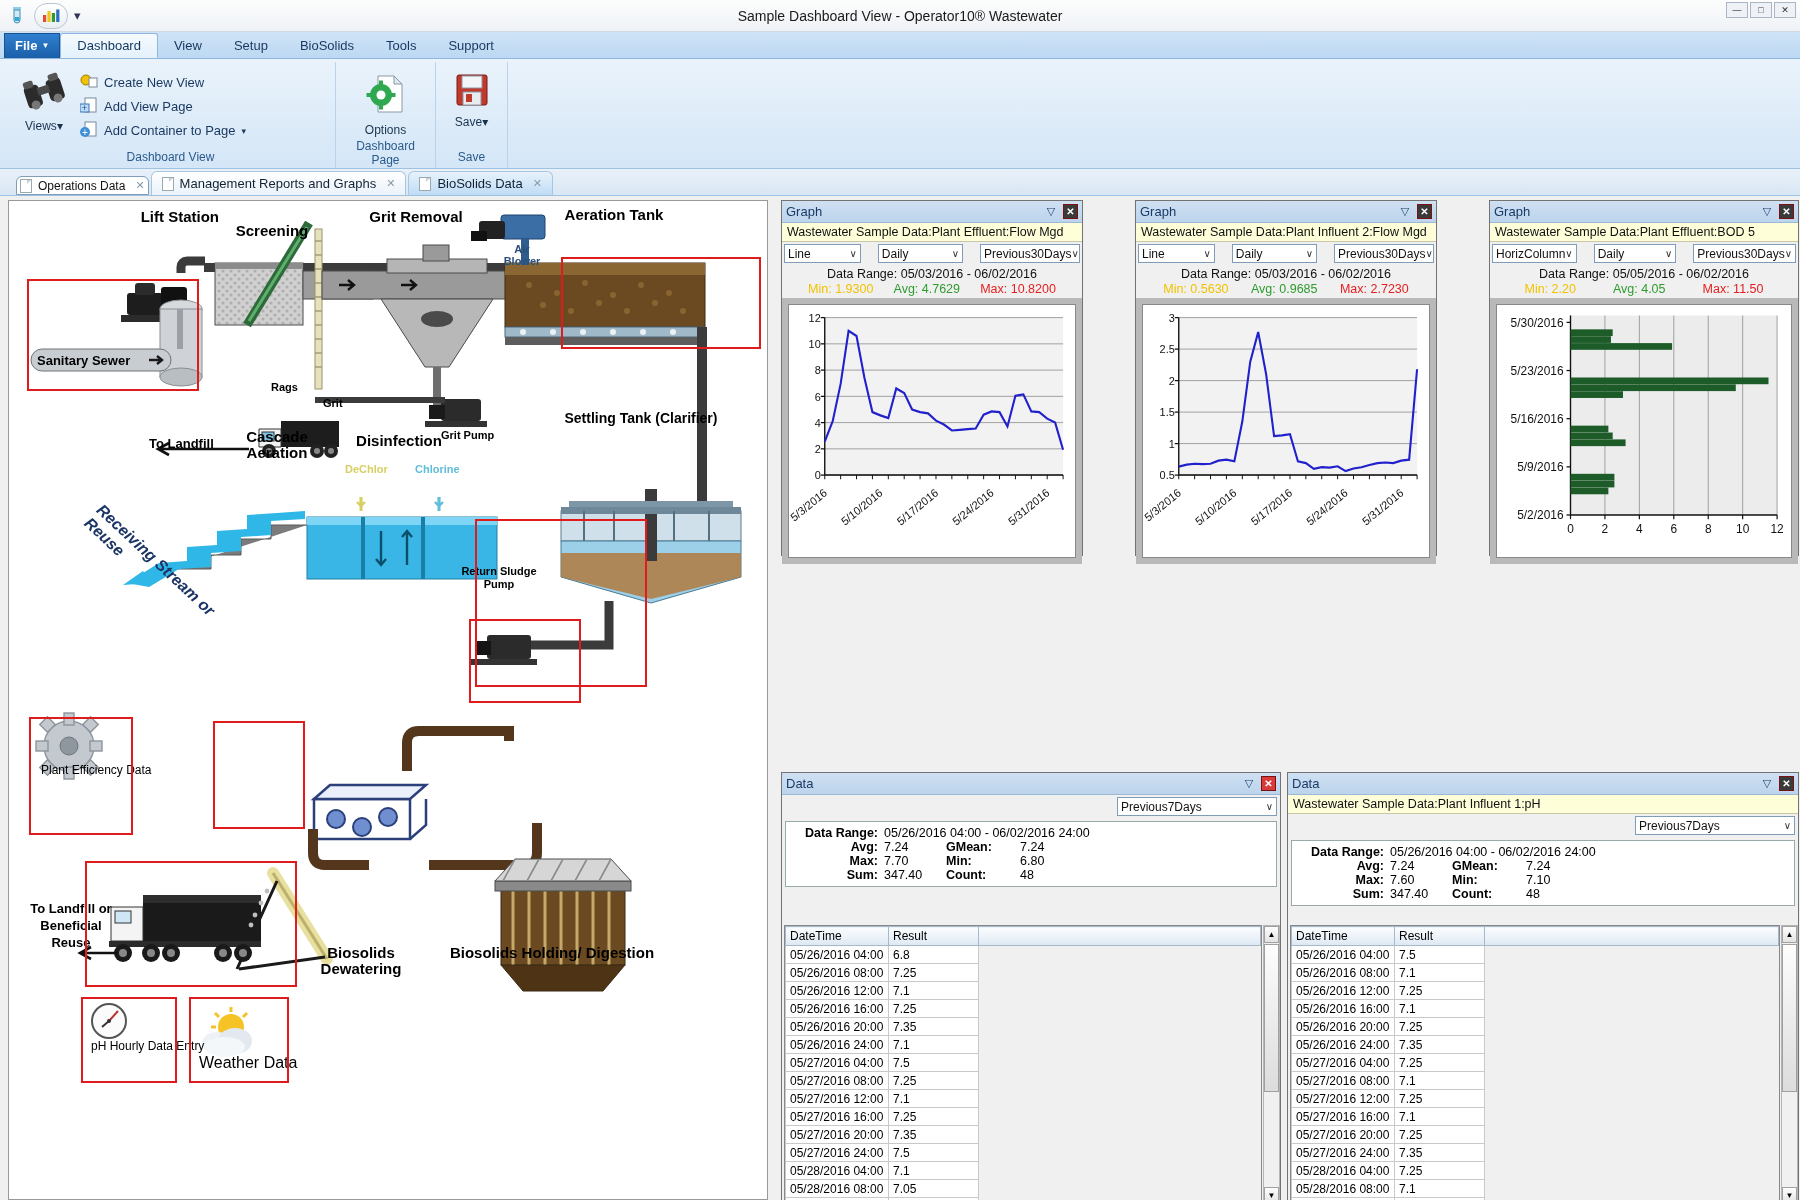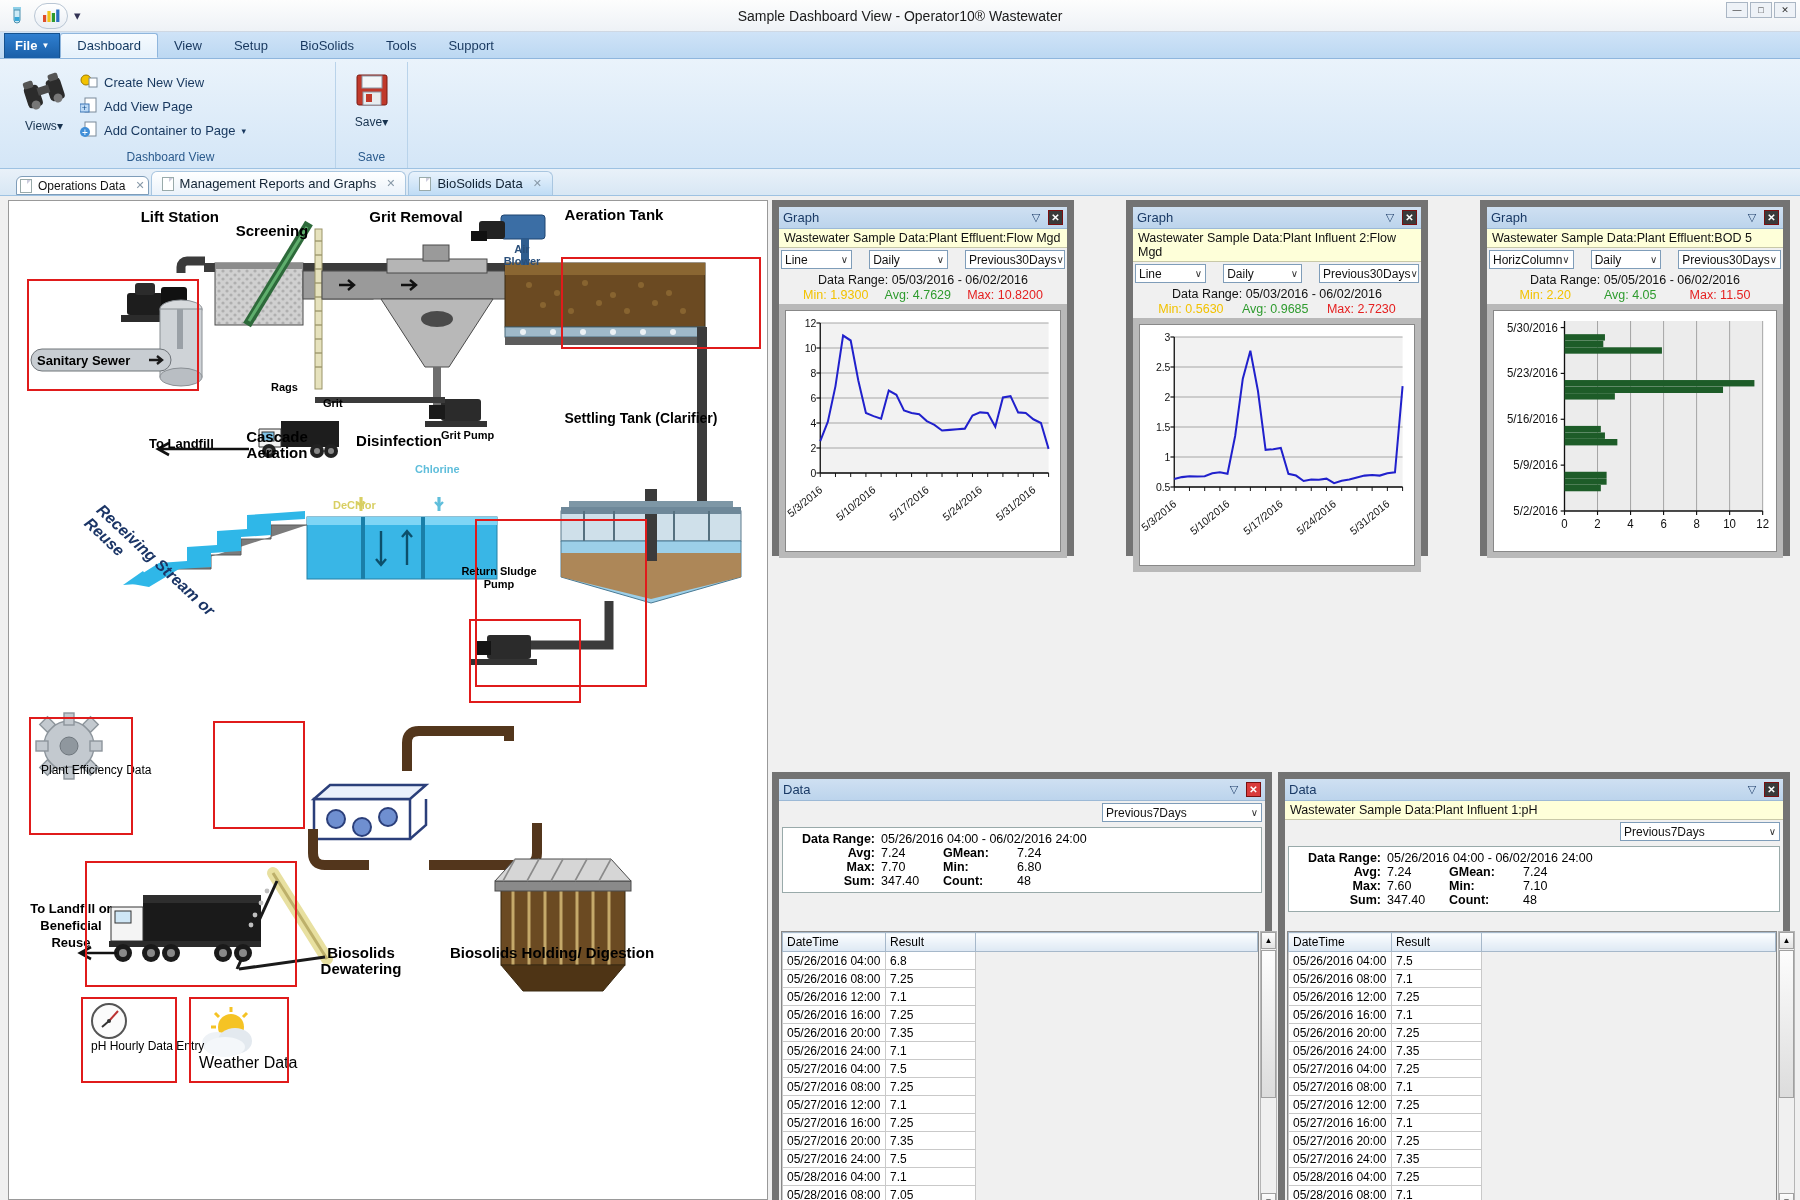--- a/index.html
+++ b/index.html
@@ -93,21 +93,21 @@
   .pg:after{content:"";position:absolute;right:0;top:0;border-left:4px solid #ccd;border-bottom:4px solid #fff;}
   
   #workspace {
     position:relative; width:1800px; height:1016px; background:#f0f0f0;
   }
   #diagram-panel {
     position:absolute; left:8px; top:4px; width:760px; height:1000px;
     background:#fff; border:1px solid #999;
   }
   
-  .panel { position:absolute; background:#f0f0f0; border:7px solid #737373; }
+  .panel { position:absolute; background:#f0f0f0; border:1px solid #737373;margin-left:9px; }
   .panel-head {
     height:22px; background: linear-gradient(to bottom,#cfe0f2,#bcd4ec);
     border-bottom:1px solid #9cb9d6; display:flex; align-items:center;
     padding:0 4px; font-size:13px; color:#1a3a66;
   }
   .panel-head .ttl { flex:1; }
   .hbtn { width:16px;height:16px;display:flex;align-items:center;justify-content:center;font-size:11px;}
   .closebtn {
     width:15px;height:15px;background:#d93b3b;color:#fff;border:1px solid #7a1010;
     display:flex;align-items:center;justify-content:center;font-size:10px;font-weight:bold;
@@ -256,20 +256,44 @@
               </svg>
           </span>
           <span>Add Container to Page</span>
           <span style="font-size:9px;">▾</span>
         </div>
       </div>
     </div>
     <div class="rgroup-label">Dashboard View</div>
   </div>
 
+  <div class="rgroup" style="width:100px;">
+    <div class="rgroup-body" style="justify-content:center;">
+      <div class="bigbtn">
+        <span>
+          <svg width="44" height="44" viewBox="0 0 44 44">
+            <path d="M14 4 h16 l8 8 v28 h-24 z" fill="#fff" stroke="#8a97a5"></path>
+            <path d="M30 4 l8 8 h-8 z" fill="#dde7ef" stroke="#8a97a5"></path>
+            <g transform="translate(17,23)">
+              <circle r="11" fill="#2fa84f"></circle>
+              <circle r="4.5" fill="#fff"></circle>
+              <g fill="#2fa84f">
+                <rect x="-2" y="-14.5" width="4" height="5"></rect>
+                  <rect x="-2" y="9.5" width="4" height="5"></rect>
+                <rect x="-14.5" y="-2" width="5" height="4"></rect>
+                  <rect x="9.5" y="-2" width="5" height="4"></rect>
+              </g>
+            </g>
+          </svg>
+        </span>
+        <span class="lbl">Options</span>
+      </div>
+    </div>
+    <div class="rgroup-label">Dashboard Page</div>
+  </div>
 
   <div class="rgroup" style="width:72px;">
     <div class="rgroup-body" style="justify-content:center;">
       <div class="bigbtn" style="width:58px;">
         <span>
           <svg width="36" height="36" viewBox="0 0 36 36">
             <rect x="3" y="3" width="30" height="30" rx="2" fill="#c0392b" stroke="#7a1a12"></rect>
             <rect x="8" y="4" width="20" height="12" fill="#f2f6f8" stroke="#8a97a5"></rect>
             <rect x="9" y="20" width="18" height="13" fill="#e8ecef" stroke="#8a97a5"></rect>
             <rect x="12" y="22" width="6" height="8" fill="#c0392b"></rect>
@@ -584,21 +608,21 @@
 Removal</div>
     <div class="dg-label" style="left:540px; top:6px; width:130px;">Aeration
 Tank</div>
     <div class="dg-small" style="left:486px; top:42px; width:54px; color:#2a4f7a; text-align:center;">Air
 Blower</div>
     <div class="dg-label" style="left:542px; top:210px; width:180px; font-size:14px;">Settling Tank
 (Clarifier)</div>
     <div class="dg-label" style="left:208px; top:228px; width:120px; font-size:15px;">Cascade
 Aeration</div>
     <div class="dg-label" style="left:310px; top:232px; width:160px; font-size:15px;">Disinfection</div>
-    <div class="dg-small" style="left:324px; top:262px; color:#d8cf63;margin-top:36px;">DeChlor</div>
+    <div class="dg-small" style="left:336px; top:262px; color:#d8cf63;">DeChlor</div>
     <div class="dg-small" style="left:406px; top:262px; color:#5fbedb;">Chlorine</div>
     <div class="dg-small" style="left:262px; top:180px;">Rags</div>
     <div class="dg-small" style="left:314px; top:196px;">Grit</div>
     <div class="dg-small" style="left:432px; top:228px;">Grit Pump</div>
     <div class="dg-small" style="left:440px; top:364px; width:100px; text-align:center; line-height:1.15;">Return Sludge
 Pump</div>
     <div class="dg-small" style="left:140px; top:235px; font-size:13px;">To Landfill</div>
     <div style="position:absolute;left:96px;top:300px;width:200px;transform:rotate(43deg);transform-origin:0 0;font-weight:bold;font-size:16px;color:#1b3566;font-style:italic;">Receiving Stream or Reuse</div>
     <div class="dg-small" style="left:14px; top:700px; width:96px; font-size:13px; line-height:1.3; text-align:center;">To Landfill
 or Beneficial

